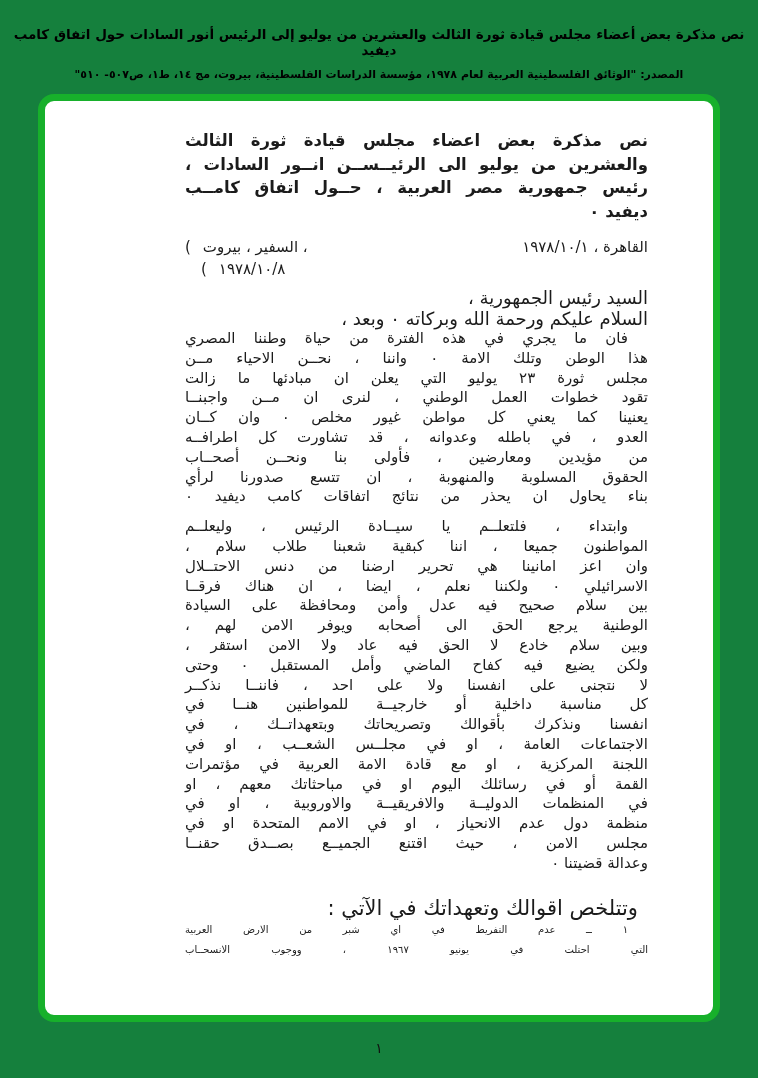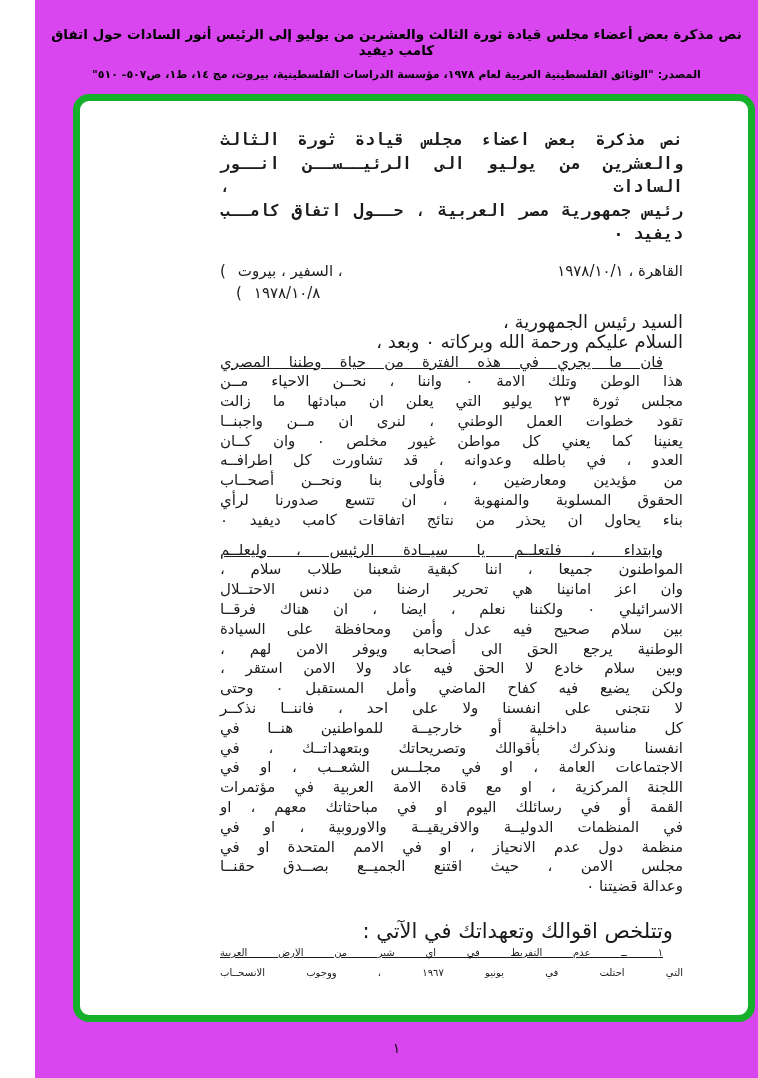--- a/index.html
+++ b/index.html
@@ -4,21 +4,21 @@
 <style>
   html,body{margin:0;padding:0;background:#ffffff;}
   body{
     width:758px;height:1078px;
     font-family:"DejaVu Sans", sans-serif;
     color:#1b1b1b;
     direction:rtl;
     position:relative;
     overflow:hidden;
   }
-  .page{position:absolute;inset:0;background:#d946ef;margin-left:35px;}
+  .page{position:absolute;inset:0;background:#15803d;}
 
   
   .doc-header{position:absolute;top:26px;left:0;right:0;text-align:center;color:#000;}
   .header-title{font-size:13.5px;font-weight:bold;letter-spacing:0;}
   .header-source{font-size:11px;font-weight:bold;margin-top:10px;}
 
   
   .frame{
     position:absolute;left:38px;top:94px;width:682px;height:928px;
     box-sizing:border-box;
@@ -29,23 +29,23 @@
 
   
   .content{
     position:absolute;top:28px;right:65px;width:463px;
     direction:rtl;
   }
 
   .line{text-align:justify;text-align-last:justify;}
   .short-last .line.last{text-align-last:right;}
   .no-justify .line{text-align:right;text-align-last:auto;}
-  .indent-first .line.first{text-indent:20px;text-decoration:underline;}
+  .indent-first .line.first{text-indent:20px;}
 
-  .doc-title{font-weight:bold;font-size:16.5px;line-height:23.5px;margin-bottom:14px;letter-spacing:0;font-family:Liberation Mono, monospace;}
+  .doc-title{font-weight:bold;font-size:16.5px;line-height:23.5px;margin-bottom:14px;letter-spacing:0;}
 
   .dateline{
     display:flex;justify-content:space-between;align-items:flex-start;
     font-size:15px;line-height:21px;margin-bottom:8px;
   }
   .date-right{white-space:nowrap;}
   .date-left{direction:ltr;text-align:left;}
   .cit-line{display:flex;direction:ltr;gap:12px;white-space:nowrap;}
   .cit-line2{padding-left:16px;margin-top:1px;}
 

